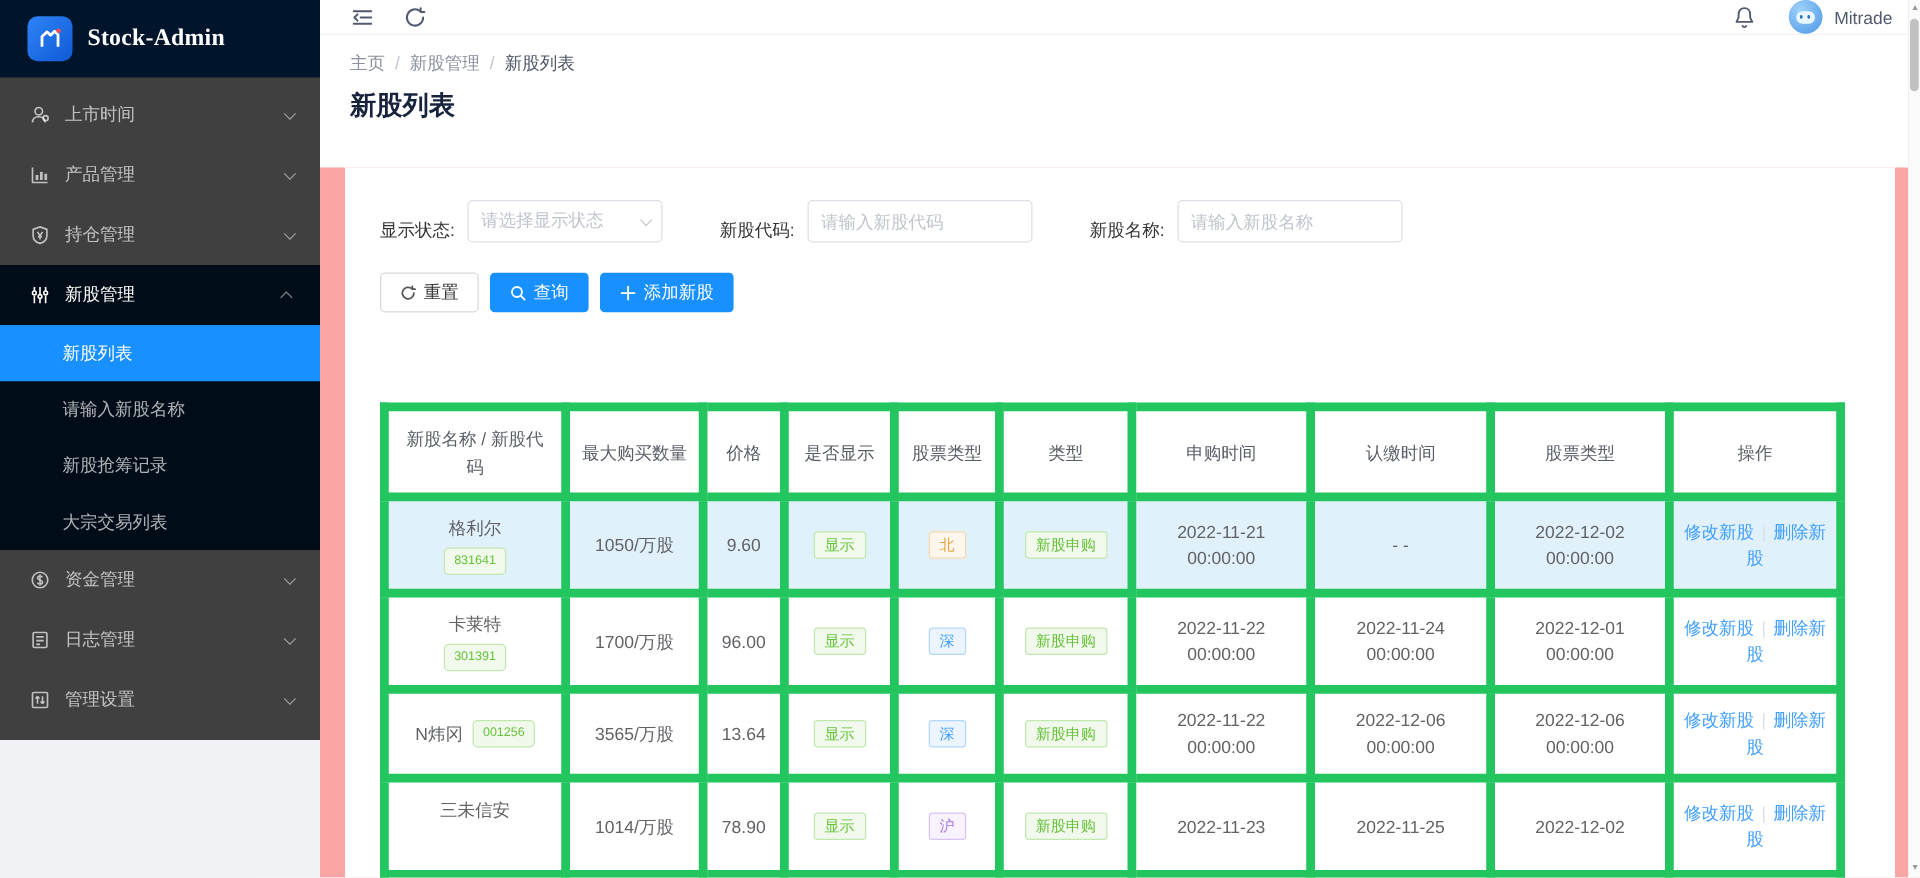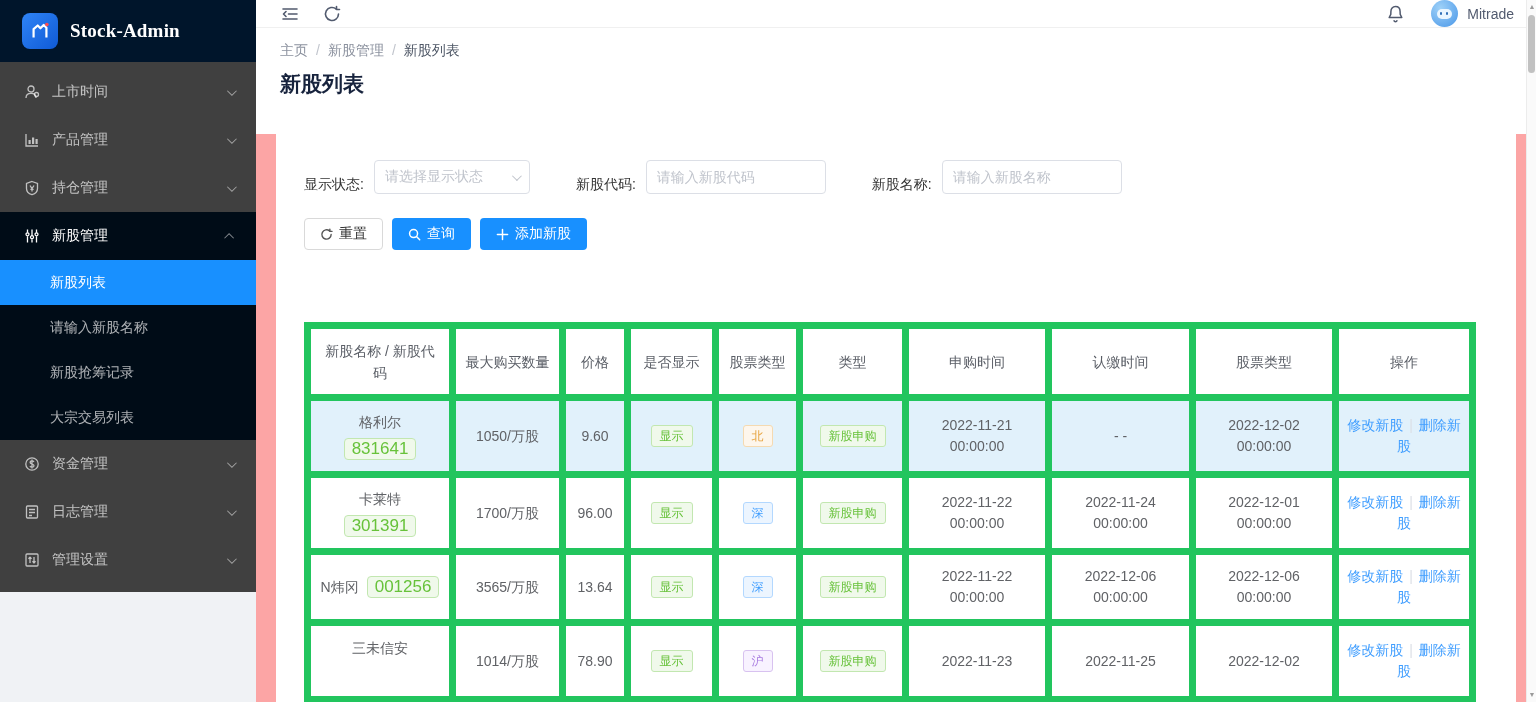--- a/index.html
+++ b/index.html
@@ -63,21 +63,21 @@
 
   
   .tbl { margin-top:72px; border-collapse:collapse; table-layout:fixed; width:1165px; font-size:14px; color:#606266; }
   .tbl th, .tbl td { border:7px solid #22c55e; text-align:center; vertical-align:middle; padding:6px 8px;margin-left:24px; }
   .tbl th { font-weight:500; color:#5a5e66; height:72px; line-height:22px; }
   .tbl td { height:77px; line-height:21px; }
   .tbl tr.h71 td { height:71px; }
   .tbl tr.hl td { background:#e1f1fb; }
   .stack { display:flex; flex-direction:column; align-items:center; gap:5px; }
   .inline-name { display:flex; align-items:center; justify-content:center; gap:8px; }
-  .code-badge { display:inline-block; font-size:17px; line-height:18px; padding:1px 7px; border-radius:4px; color:#67c23a; background:#f0f9eb; border:1px solid #c2e7b0; }
+  .code-badge { display:inline-block; font-size:10px; line-height:18px; padding:1px 7px; border-radius:4px; color:#67c23a; background:#f0f9eb; border:1px solid #c2e7b0; }
   .badge-spacer { height:21px; visibility:hidden; }
   .tag { display:inline-block; font-size:12px; line-height:18px; padding:1px 8px; border-radius:3px; }
   .tag-green { color:#67c23a; background:#f0f9eb; border:1px solid #c2e7b0; }
   .tag-orange { color:#e6a23c; background:#fdf6ec; border:1px solid #f5dab1; }
   .tag-blue { color:#409eff; background:#ecf5ff; border:1px solid #b3d8ff; }
   .tag-purple { color:#a779e0; background:#f8f2ff; border:1px solid #d8c2f0; }
   .dt { line-height:21px; }
   .op-cell a { color:#409eff; text-decoration:none; cursor:pointer; }
   .op-divider { color:#dcdfe6; margin:0 6px; }
 

